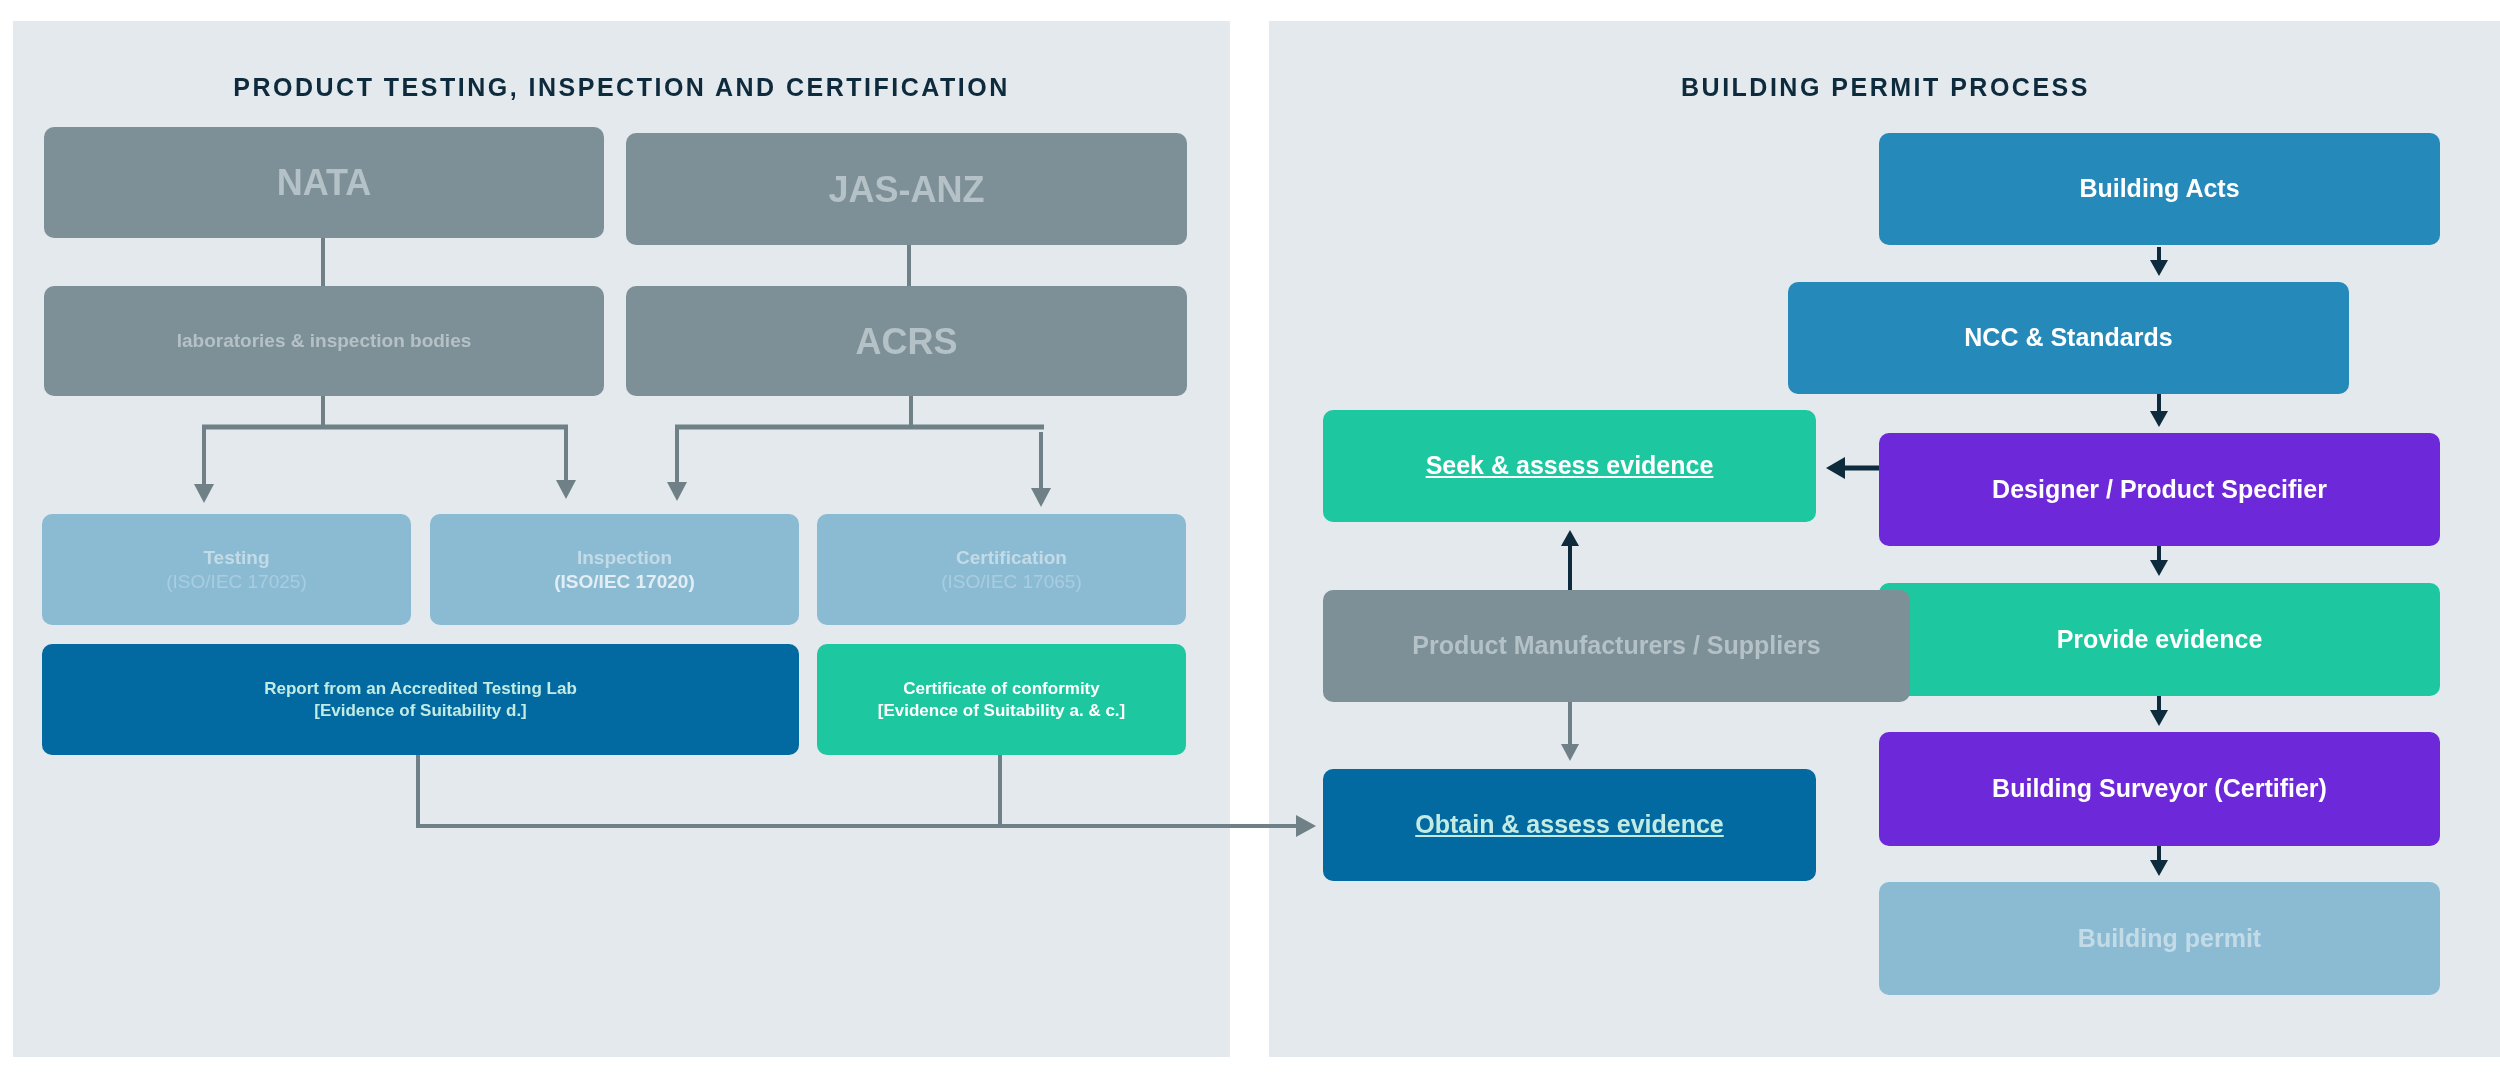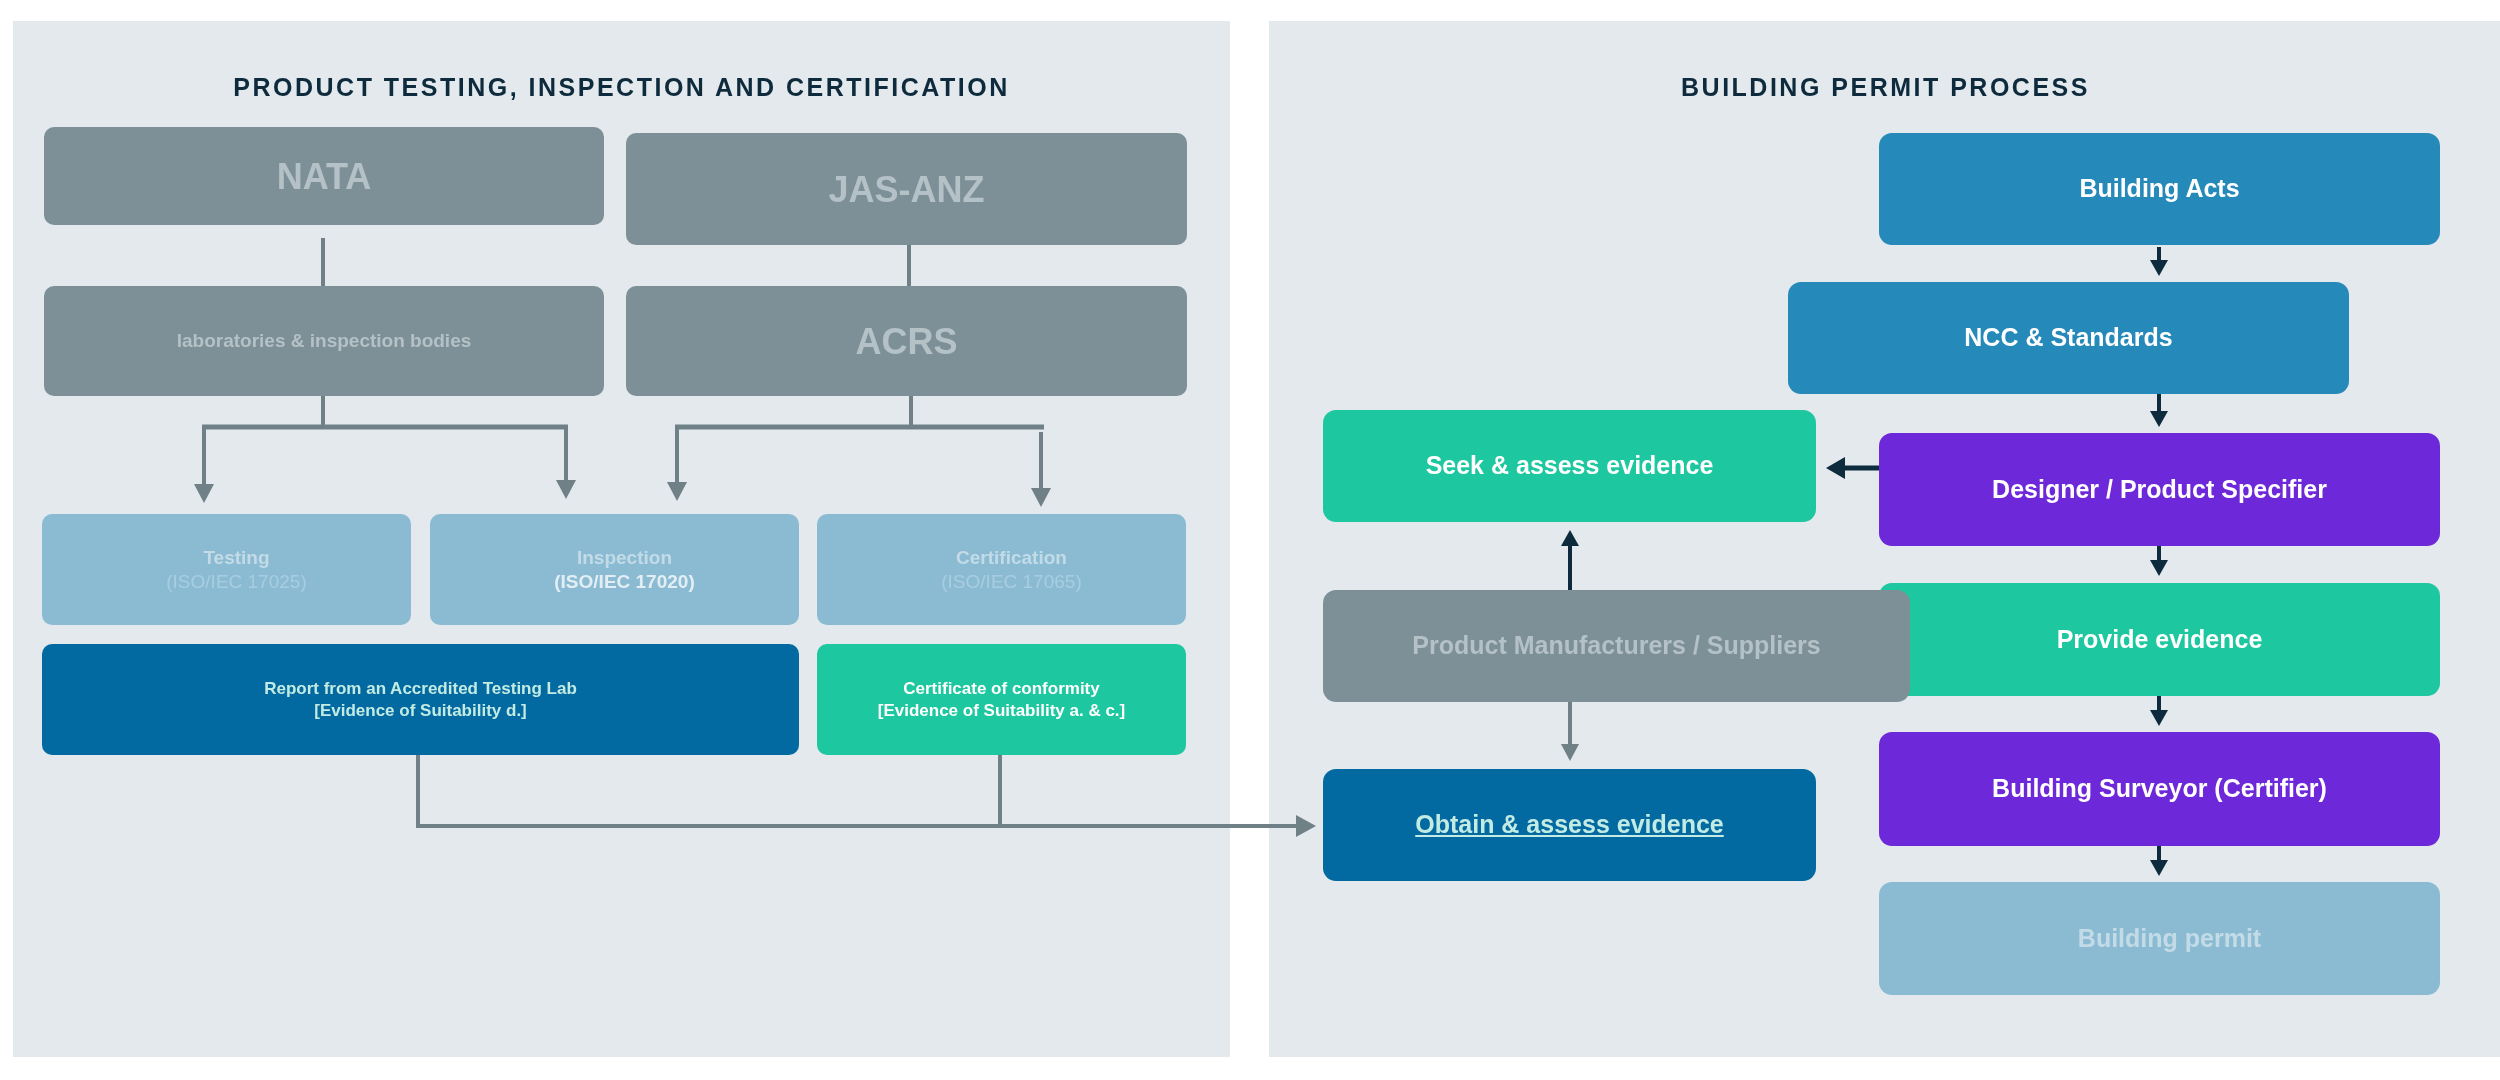--- a/index.html
+++ b/index.html
@@ -12,21 +12,21 @@
             font-weight:bold; font-size:25px; letter-spacing:2.5px; }
   .box { position:absolute; border-radius:10px; display:flex; align-items:center; justify-content:center;
          text-align:center; font-weight:bold; box-sizing:border-box; padding:0 20px; line-height:1.25; }
   .grey { background:#7e9097; color:#b4c1c6; }
   .lblue { background:#8bbbd3; color:#c3dbe7;padding-left:40px; }
   .lgreen { background:#0369a1; color:#c2ece3; }
   .green { background:#1dc79f; color:#ffffff; }
   .blue { background:#2589ba; color:#ffffff; }
   .navy { background:#6d28d9; color:#ffffff; }
   .big { font-size:36px; }
-  .med { font-size:25px;border-radius:13px; }
+  .med { font-size:25px; }
   .sm { font-size:19px; }
   .xs { font-size:17px; }
   svg.conn { position:absolute; left:0; top:0; width:2500px; height:1080px; pointer-events:none; }
   .stack { display:flex; flex-direction:column; }
 </style>
 </head>
 <body>
 
 <div class="panel left">
   <div class="ptitle">PRODUCT TESTING, INSPECTION AND CERTIFICATION</div>
@@ -94,21 +94,21 @@
     <line x1="1570" y1="590" x2="1570" y2="544" stroke-width="4"></line>
     <path d="M1561,546 L1579,546 L1570,530 Z" stroke="none"></path>
   </g>
 
   <g fill="#6f8187" stroke="#6f8187">
     <line x1="1570" y1="702" x2="1570" y2="746" stroke-width="4"></line>
     <path d="M1561,744 L1579,744 L1570,761 Z" stroke="none"></path>
   </g>
 </svg>
 
-<div class="box grey big" style="left:44px;top:127px;width:560px;height:98px;">
+<div class="box grey big" style="left:44px;top:127px;width:560px;height:111px;">
   <span>NATA</span>
 </div>
 <div class="box grey big" style="left:626px;top:133px;width:561px;height:112px;">
   <span>JAS-ANZ</span>
 </div>
 <div class="box grey sm" style="left:44px;top:286px;width:560px;height:110px;">
   <span>laboratories &amp; inspection bodies</span>
 </div>
 <div class="box grey big" style="left:626px;top:286px;width:561px;height:110px;">
   <span>ACRS</span>
@@ -148,21 +148,21 @@
 <div class="box green med" style="left:1879px;top:583px;width:561px;height:113px;">
   <span>Provide evidence</span>
 </div>
 <div class="box navy med" style="left:1879px;top:732px;width:561px;height:114px;">
   <span>Building Surveyor (Certifier)</span>
 </div>
 <div class="box lblue med" style="left:1879px;top:882px;width:561px;height:113px;">
   <span>Building permit</span>
 </div>
 
-<div class="box green med" style="left:1323px;top:410px;width:493px;height:112px;">
+<div class="box green med" style="left:1323px;top:410px;width:493px;height:112px;text-decoration:underline;">
   <span>Seek &amp; assess evidence</span>
 </div>
 <div class="box grey med" style="left:1323px;top:590px;width:587px;height:112px;padding:0 28px;">
   <span>Product Manufacturers / Suppliers</span>
 </div>
 <div class="box lgreen med" style="left:1323px;top:769px;width:493px;height:112px;text-decoration:underline;">
   <span>Obtain &amp; assess evidence</span>
 </div>
 
 </body></html>

